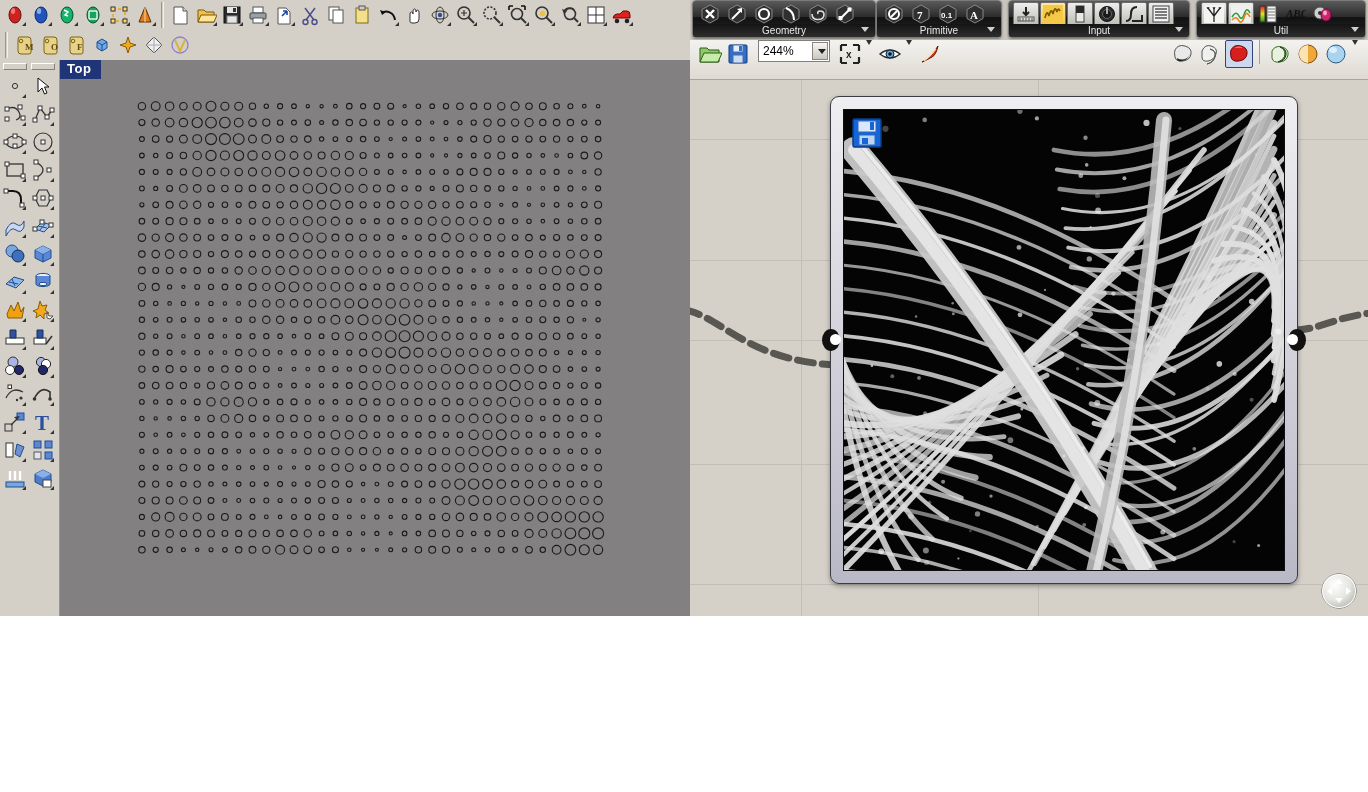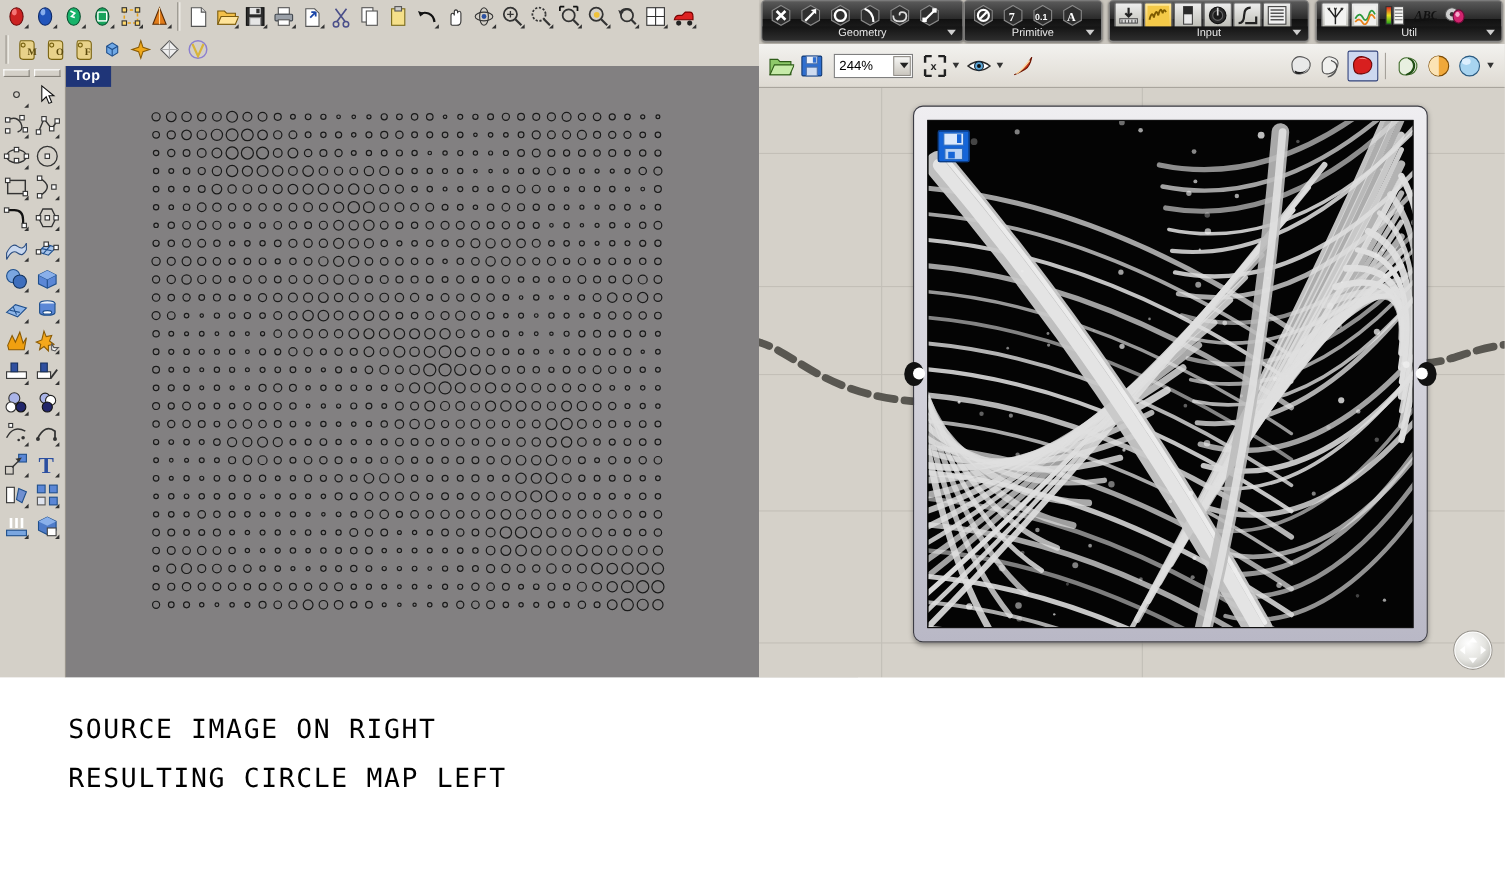--- a/index.html
+++ b/index.html
@@ -101,21 +101,21 @@
   .ghb { width:26px;height:24px;display:flex;align-items:center;justify-content:center;
          border:1px solid transparent; border-radius:2px; }
   .ghb.sq { background:linear-gradient(#eee,#bdbdb5); border:1px solid #6d6d6d; }
   .ghb.sq.sel { background:linear-gradient(#ffe9a0,#f2c64a); }
 
   
   #gh-toolbar {
     position:absolute; left:0; top:40px; width:678px; height:40px;
     background:linear-gradient(#f3f2ef,#dedad2);
     border-bottom:1px solid #a9a59d;
-    display:flex; align-items:center; padding:0 6px;
+    display:flex; padding:0 6px;
   }
   .ghtb-btn {
     width:28px;height:28px;display:flex;align-items:center;justify-content:center;
     border:1px solid transparent;border-radius:2px; position:relative;
   }
   .ghtb-btn.active { background:#cdd8ef; border:1px solid #33447c; }
   .zoombox {
     width:72px;height:22px; margin:0 6px;
     border:1px solid #7f7f7f; background:#fff;
     display:flex; align-items:center;
@@ -2122,18 +2122,14 @@
             </radialGradient>
           </defs>
           <circle cx="19" cy="19" r="17" fill="url(#sph)" stroke="#ffffff" stroke-width="2"></circle>
           <circle cx="19" cy="19" r="17.5" fill="none" stroke="#9a968e" stroke-width="1"></circle>
           <path d="M19 7 l-4 5 h8 z M19 31 l-4 -5 h8 z M7 19 l5 -4 v8 z M31 19 l-5 -4 v8 z" fill="#ffffff" opacity="0.95"></path>
         </svg>
       </div>
     </div>
   </div>
 
-  <div id="caption">
-    <div class="line l1">SOURCE IMAGE ON RIGHT</div>
-    <div class="line l2">RESULTING CIRCLE MAP LEFT</div>
-  </div>
 
 </div>
 
 </body></html>

